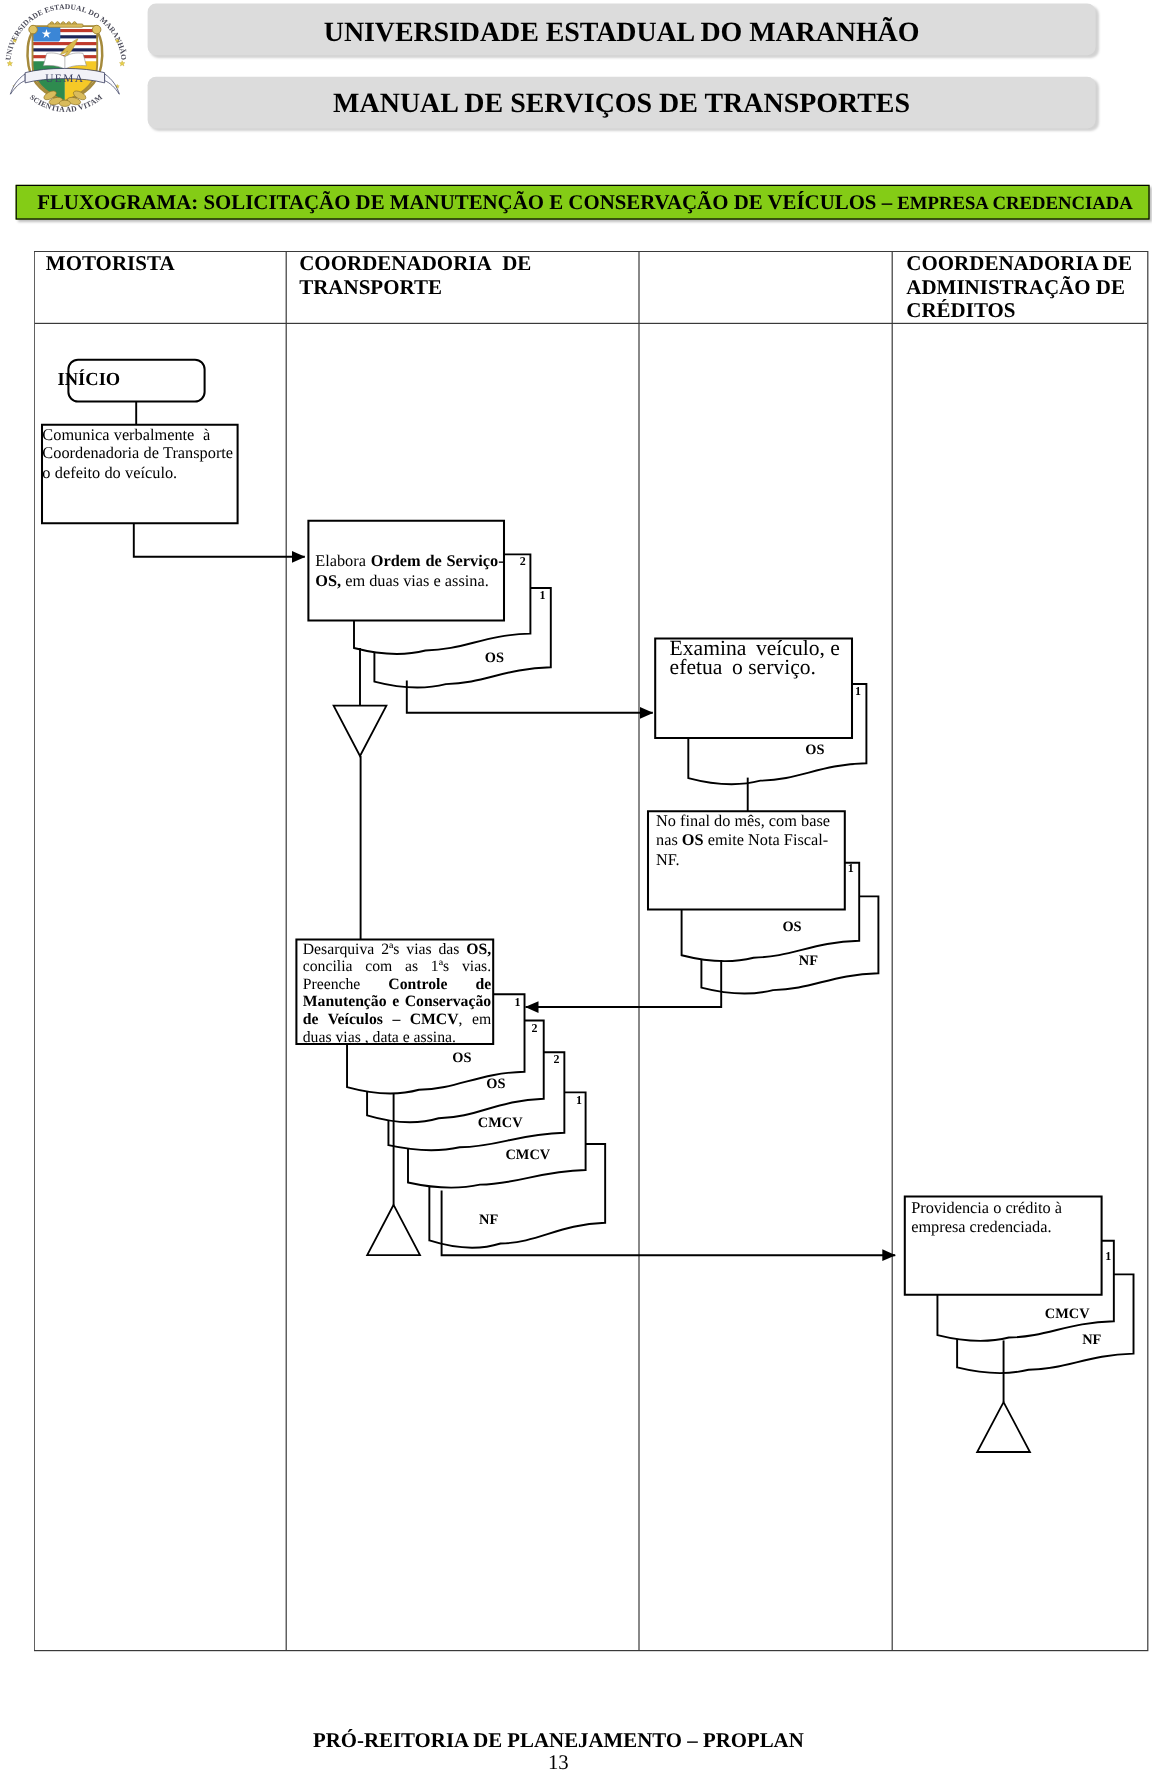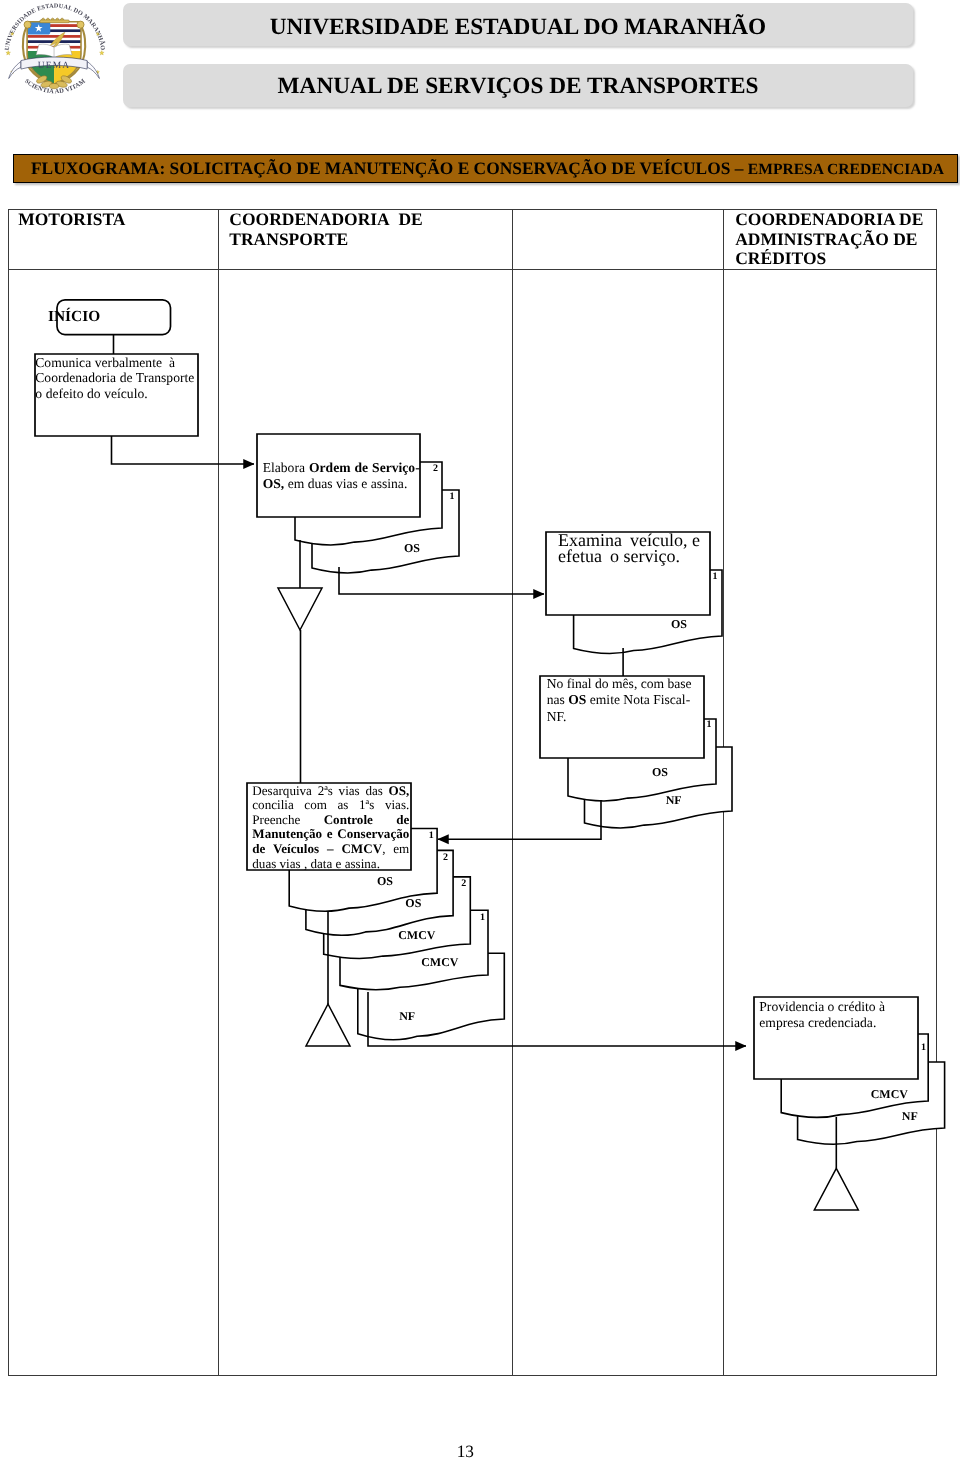--- a/index.html
+++ b/index.html
@@ -8,29 +8,29 @@
   #flowtext,.hdrbar,#fluxbar,#tbl,#footer{transform:translateZ(0);}
   
   .hdrbar{position:absolute;background:#dcdcdc;border-radius:7px;
           box-shadow:2px 2px 2px rgba(0,0,0,0.18);
           display:flex;align-items:center;justify-content:center;
           font-weight:bold;color:#000;}
   #hdr1{left:123px;top:3px;width:790px;height:43px;font-size:23.3px;letter-spacing:-0.07px;padding-top:6px;box-sizing:border-box;}
   #hdr2{left:123px;top:64px;width:790px;height:43px;font-size:23.3px;letter-spacing:0px;padding-top:1px;box-sizing:border-box;}
   
   #fluxbar{position:absolute;left:13px;top:154px;width:945px;height:29px;padding-left:4px;box-sizing:border-box;
-           background:#a16207;border:1px solid #000;box-sizing:border-box;
+           background:#84cc16;border:1px solid #000;box-sizing:border-box;
            box-shadow:2px 2px 2px rgba(0,0,0,0.25);
            display:flex;align-items:center;justify-content:center;}
   #fluxbar span{font-weight:bold;font-size:17.4px;white-space:nowrap;}
   #fluxbar span .sm{font-size:15.6px;}
   
   #logo{position:absolute;left:3px;top:1px;width:104px;height:104px;}
   
-  #tbl{position:absolute;left:8px;top:209px;width:929px;height:1167px;border:1.3px solid #3a3a3a;box-sizing:border-box;}
+  #tbl{position:absolute;left:28px;top:209px;width:929px;height:1167px;border:1.3px solid #3a3a3a;box-sizing:border-box;}
   .vline{position:absolute;top:0;width:0;border-left:1.3px solid #3a3a3a;height:100%;}
   #hrow{position:absolute;left:0;top:0;width:100%;height:60px;border-bottom:1.3px solid #3a3a3a;box-sizing:border-box;}
   .colhdr{position:absolute;top:0px;font-weight:bold;font-size:17.5px;line-height:19.7px;}
   
   #footer{position:absolute;left:-1px;top:1441.7px;width:932.6px;text-align:center;}
   #footer .f1{font-weight:bold;font-size:17.4px;line-height:17px;}
   #footer .f2{font-weight:normal;font-size:17.3px;line-height:17px;margin-top:1px;}
   
   #flow{position:absolute;left:0;top:0;width:960px;height:1478px;}
   .boxtxt{position:absolute;font-size:13.6px;line-height:17.4px;text-align:left;}
@@ -226,16 +226,17 @@
       <div class="doclbl" style="left: 398.2px; top: 929.4px;">CMCV</div>
       <div class="doclbl" style="left: 421.2px; top: 955.8px;">CMCV</div>
       <div class="doclbl" style="left: 399.2px; top: 1010.3px;">NF</div>
       <div class="boxtxt" style="left: 759.3px; top: 998.5px; width: 156px;;line-height:16px;font-size:13.6px">Providencia o crédito à empresa credenciada.</div>
       <div class="numlbl" style="left: 896.1px; top: 1042.6px;">1</div>
       <div class="doclbl" style="left: 870.7px; top: 1087.5px;">CMCV</div>
       <div class="doclbl" style="left: 901.8px; top: 1109.8px;">NF</div>
     </div>
 
   <div id="footer">
+    <div class="f1">PRÓ-REITORIA DE PLANEJAMENTO – PROPLAN</div>
     <div class="f2">13</div>
   </div>
 
 </div>
 
 </body></html>

